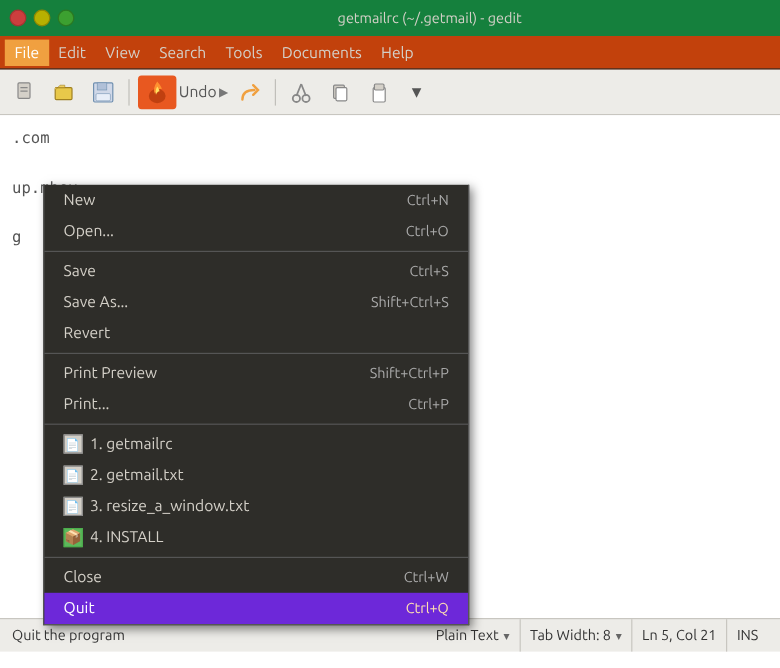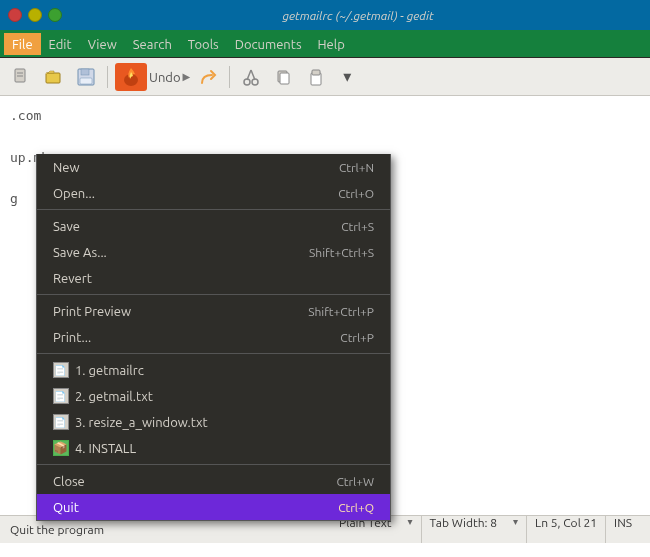--- a/index.html
+++ b/index.html
@@ -8,47 +8,46 @@
       height: 557px;
       font-family: 'Ubuntu', 'DejaVu Sans', sans-serif;
       font-size: 13px;
       background: #3c3b37;
       overflow: hidden;
       position: relative;
     }
 
     
     .title-bar {
-      background: #0369a1;
+      background: #15803d;
       height: 30px;
       display: flex;
       align-items: center;
       padding: 0 8px;
       gap: 6px;
-      font-style: italic;
     }
     .title-bar-dot {
       width: 14px; height: 14px;
       border-radius: 50%;
       display: inline-block;
     }
     .dot-close { background: #cc3e3e; border: 1px solid #a83232; }
     .dot-min { background: #b8b000; border: 1px solid #908800; }
     .dot-max { background: #3ca030; border: 1px solid #2a7822; }
     .title-bar-title {
       color: #d4d0c8;
       font-size: 12px;
       margin-left: 6px;
       flex: 1;
       text-align: center;
     }
 
     
     .menu-bar {
-      background: #15803d;
+      background: #c2410c;
       height: 28px;
       display: flex;
       align-items: center;
       padding: 0 4px;
       border-bottom: 1px solid #2a2925;
     }
     .menu-bar-item {
       color: #d4d0c8;
       padding: 4px 8px;
       font-size: 13px;
@@ -179,21 +178,22 @@
       font-size: 12px;
       color: #333;
     }
     .status-quit {
       flex: 0 0 auto;
       color: #333;
     }
     .status-section {
       padding: 0 8px;
       display: flex;
-      gap: 16px;
+      align-items: center;
+      gap: 4px;
       border-right: 1px solid #c8c6c0;
       height: 100%;
     }
     .status-section:last-child { border-right: none; }
     .dropdown-arrow {
       font-size: 10px;
       color: #666;
     }
   </style>
 </head>

